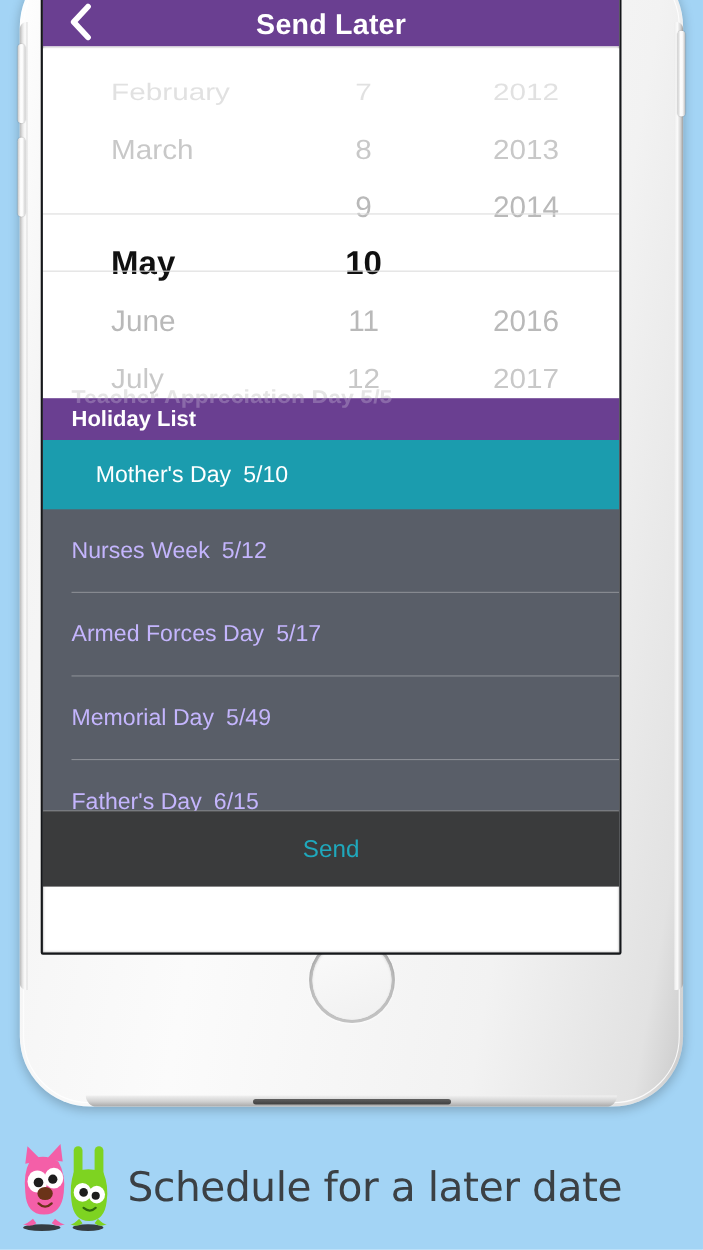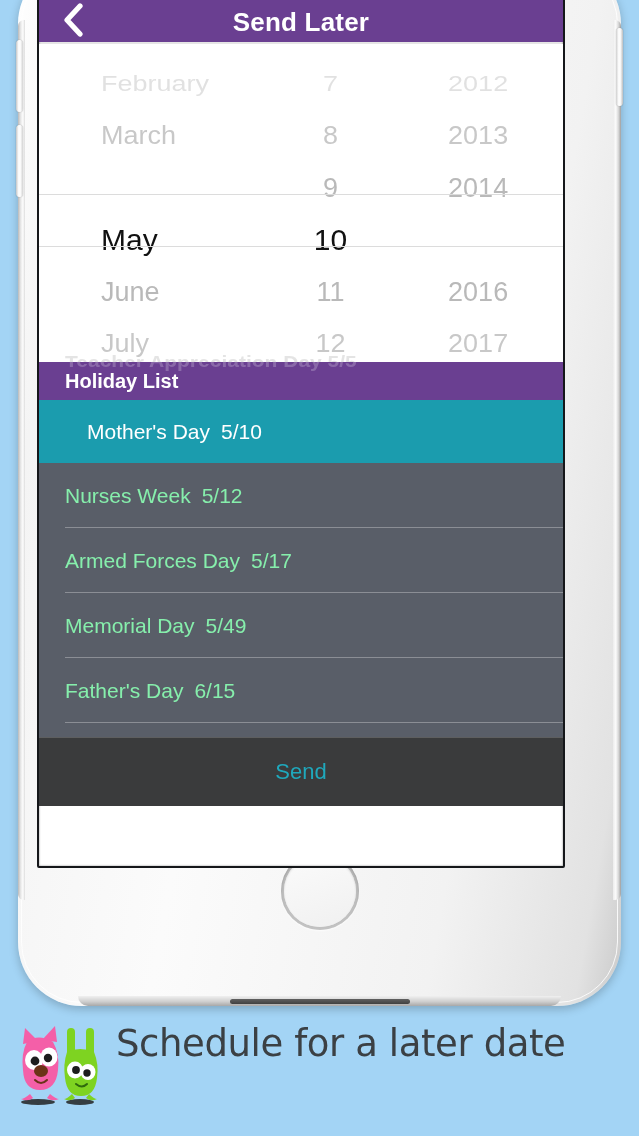--- a/index.html
+++ b/index.html
@@ -126,21 +126,21 @@
     white-space:nowrap;
     overflow:hidden;
   }
   .pcol.month .prow { text-align:left; padding-left:62px; }
   .pcol.day   .prow { text-align:center; }
   .pcol.year  .prow { text-align:center; }
 
   .prow.sel {
     color:#111111;
     font-size:30px;
-    font-weight:400;
+    font-weight:700;
   }
   .prow.o-2 { opacity:.42; transform:scaleY(.80); filter:blur(0.4px); }
   .prow.o-1 { opacity:.78; transform:scaleY(.93); }
   .prow.o0  { opacity:1; }
 
   #sel-band {
     position:absolute;
     left:0; right:0;
     top:150px; height:53px;
     border-top:1px solid #dcdcdc;
@@ -185,24 +185,24 @@
   }
 
   
   #holiday-list {
     background:#595e68;
     height:337px;
     overflow:hidden;
   }
   .hrow {
     position:relative;
-    height:65px;
+    height:76px;
     display:flex; align-items:center;
     padding-left:26px;
-    color:#86efac;
+    color:#c4b5fd;
     font-size:21px;
     cursor:pointer;
   }
   .hrow.selected {
     background:#1b9cae;
     height:63px;
     color:#ffffff;
     padding-left:48px;
   }
   .hrow .sep {
@@ -256,20 +256,21 @@
     opacity:.85;
   }
 
   
   #caption {
     position:absolute;
     left:0; right:0;
     top:1022px;
     height:114px;
     display:flex;
+    align-items:center;
     padding-left:16px;
   }
   #mascots { width:92px; height:86px; flex:0 0 auto; }
   #caption-text {
     margin-left:8px;
     font-size:37px;
     color:#3b4044;
     font-family:"DejaVu Sans", sans-serif;
     letter-spacing:-0.4px;
   }

